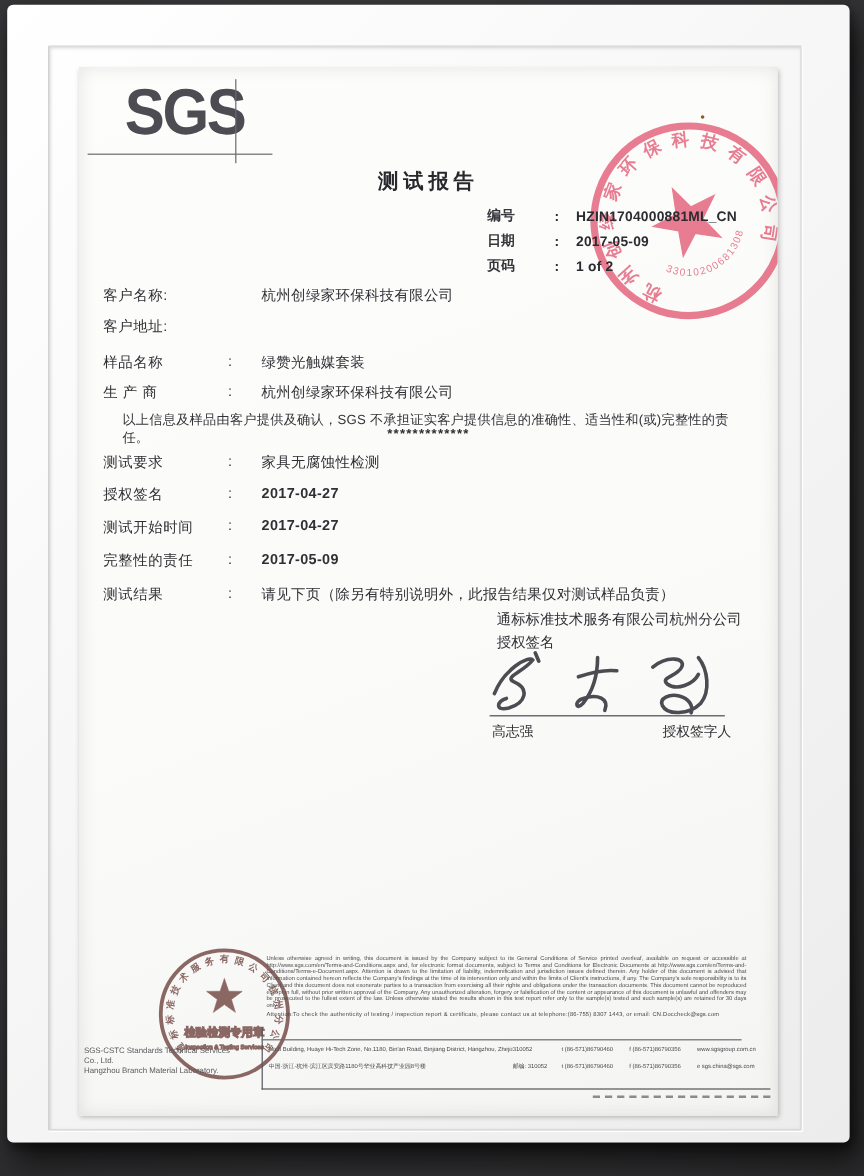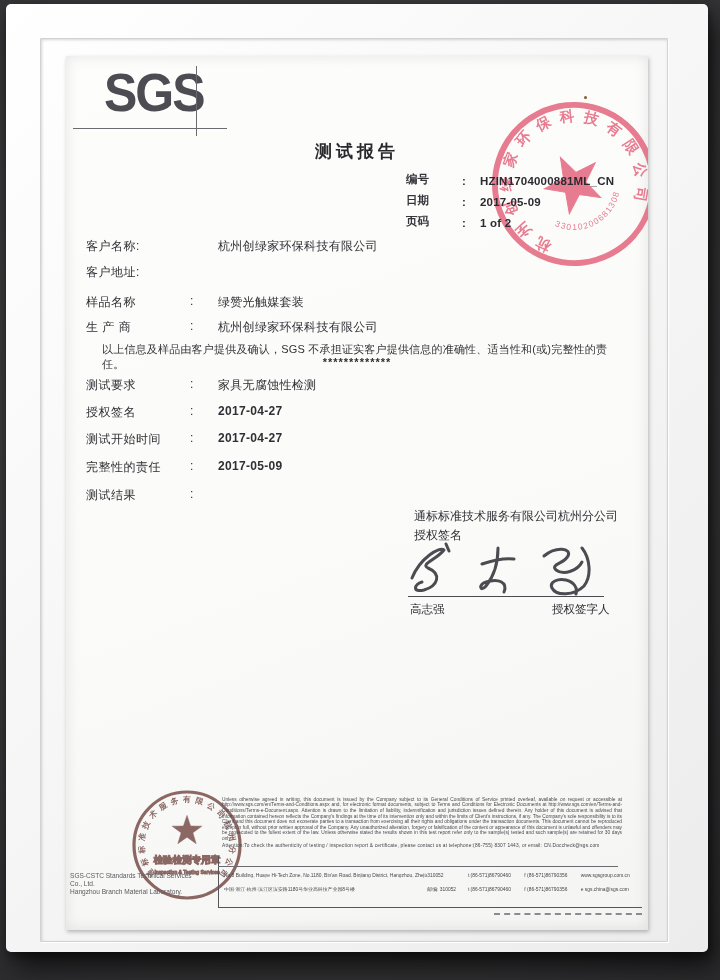--- a/index.html
+++ b/index.html
@@ -207,20 +207,21 @@
         <span class="val b">2017-04-27</span>
       </div>
       <div class="row" style="top:403px">
         <span class="lbl">完整性的责任</span>
         <span class="col">:</span>
         <span class="val b">2017-05-09</span>
       </div>
       <div class="row" style="top:431px">
         <span class="lbl">测试结果</span>
         <span class="col">:</span>
+        <span class="val">请见下页（除另有特别说明外，此报告结果仅对测试样品负责）</span>
       </div>
 
       <div class="sign-company">通标标准技术服务有限公司杭州分公司</div>
       <div class="sign-prompt">授权签名</div>
       <svg class="signature-svg" width="210" height="62" viewBox="0 0 210 62">
         <g fill="none" stroke="#34343c" stroke-width="3" stroke-linecap="round" stroke-linejoin="round" opacity="0.88">
           <path d="M6 40 C14 20 34 8 38 12 C30 22 14 26 22 30 C36 36 32 48 18 52 C6 55 8 46 16 44"></path>
           <path d="M40 6 l3 7"></path>
           <path d="M76 26 C88 22 100 20 108 21"></path>
           <path d="M92 10 C92 24 88 38 80 48 C74 55 72 46 80 44 C92 40 102 44 98 54"></path>

